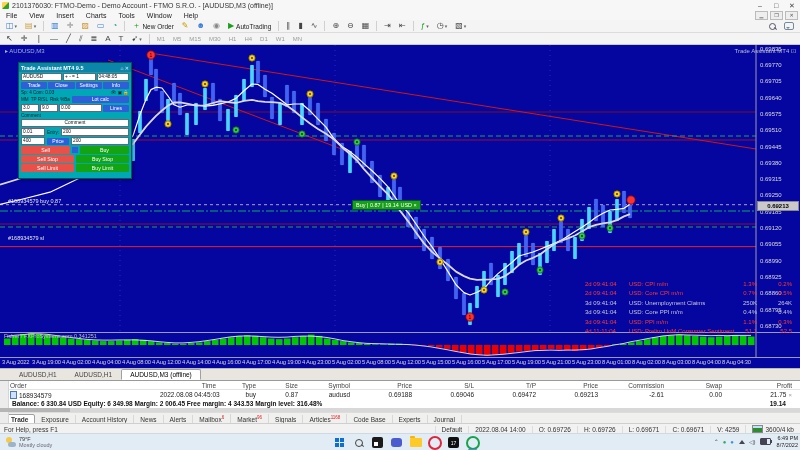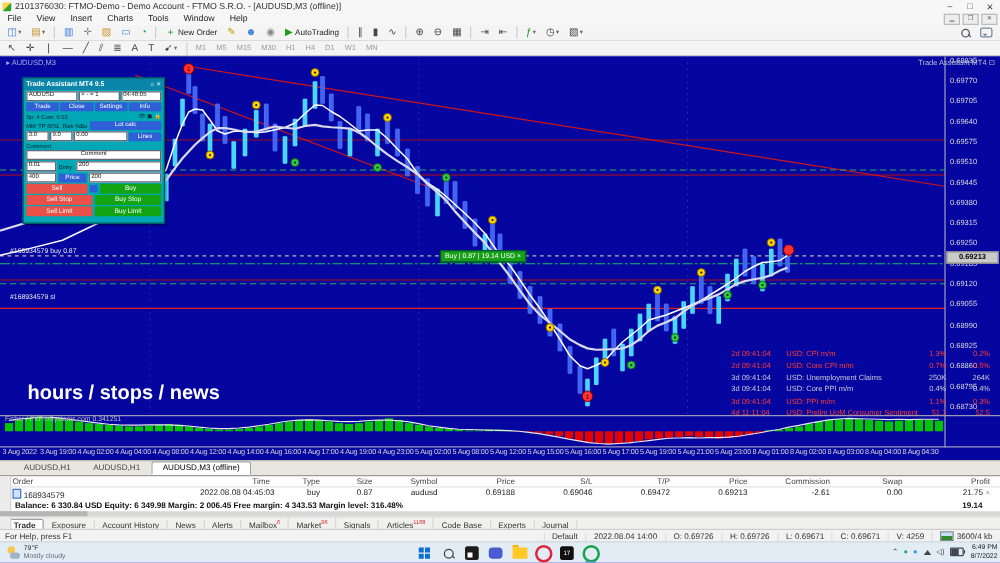--- a/index.html
+++ b/index.html
@@ -518,21 +518,20 @@
       <rect x="716" y="291.55" width="6.5" height="8.450000000000001" fill="#00c800"></rect>
       <rect x="724" y="290.9" width="6.5" height="9.1" fill="#00c800"></rect>
       <rect x="732" y="290.25" width="6.5" height="9.75" fill="#00c800"></rect>
       <rect x="740" y="290.9" width="6.5" height="9.1" fill="#00c800"></rect>
       <rect x="748" y="291.55" width="6.5" height="8.450000000000001" fill="#00c800"></rect>
       <polyline points="7,291.4 15,290.2 23,289.7 31,288.8 39,288.8 47,289.3 55,290.4 63,291.4 71,292.5 79,293.5 87,294.4 95,294.9 103,295.1 111,295.1 119,294.9 127,294.9 135,294.9 143,295.3 151,295.8 159,296.7 167,297.4 175,297.9 183,297.9 191,297.4 199,296.7 207,295.6 215,294.4 223,293.0 231,291.8 239,291.1 247,290.9 255,291.1 263,291.6 271,292.1 279,292.3 287,292.1 295,291.4 303,291.1 311,291.1 319,291.6 327,292.5 335,293.9 343,295.6 351,296.7 359,297.7 367,298.4 375,298.6 383,298.8 391,299.1 399,299.3 407,299.5 415,300.0 423,300.9 431,301.9 439,303.3 447,304.7 455,306.3 463,307.7 471,309.1 479,309.8 487,310.3 495,309.8 503,309.3 511,308.4 519,307.5 527,306.5 535,305.6 543,305.4 551,305.1 559,305.4 567,305.1 575,305.1 583,304.7 591,304.0 599,302.6 607,301.4 615,299.8 623,298.6 631,296.7 639,295.3 647,293.7 655,292.3 663,290.9 671,290.2 679,289.7 687,290.0 695,290.2 703,290.4 711,290.7 719,290.4 727,290.7 735,290.4 743,290.4 751,290.4" fill="none" stroke="#e8e8e8" stroke-width="0.9" stroke-linejoin="round"></polyline>
     </svg>
 
   <div class="abs sym-label">▸ <span>AUDUSD,M3</span></div>
   <div class="abs ta-collapsed">Trade Assistant MT4 ⊡</div>
-  <div class="abs watermark">hours / stops / news</div>
   <div class="abs fisher-label">Fisher / FXProSystems.com 0.341251</div>
   <div class="abs buy-tag">Buy | 0.87 | 19.14 USD  ×</div>
   <div id="ax-labels">
       <div class="abs ax-label" style="top: 0.6px;">0.69835</div>
       <div class="abs ax-label" style="top: 16.9px;">0.69770</div>
       <div class="abs ax-label" style="top: 33.2px;">0.69705</div>
       <div class="abs ax-label" style="top: 49.5px;">0.69640</div>
       <div class="abs ax-label" style="top: 65.8px;">0.69575</div>
       <div class="abs ax-label" style="top: 82.1px;">0.69510</div>
       <div class="abs ax-label" style="top: 98.5px;">0.69445</div>

